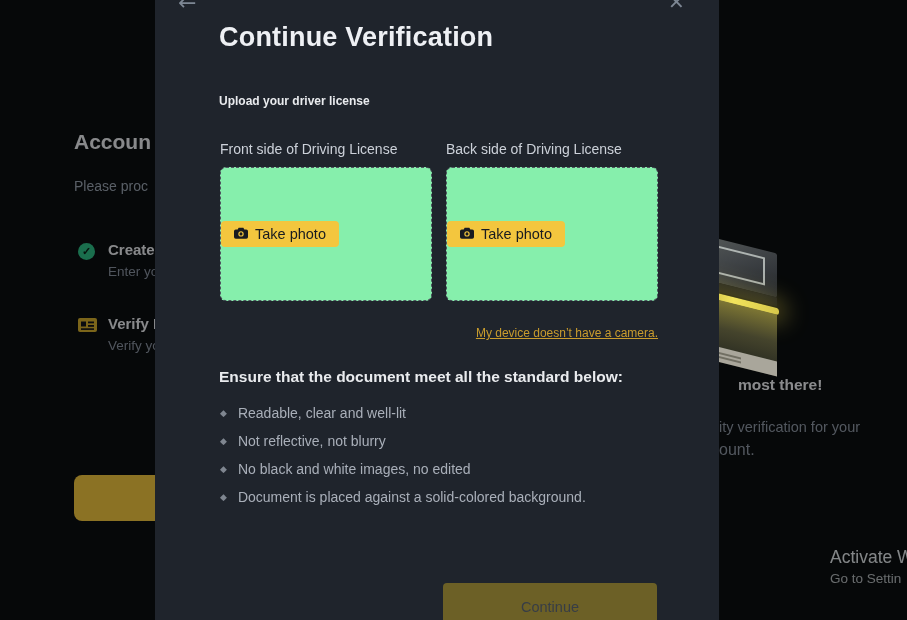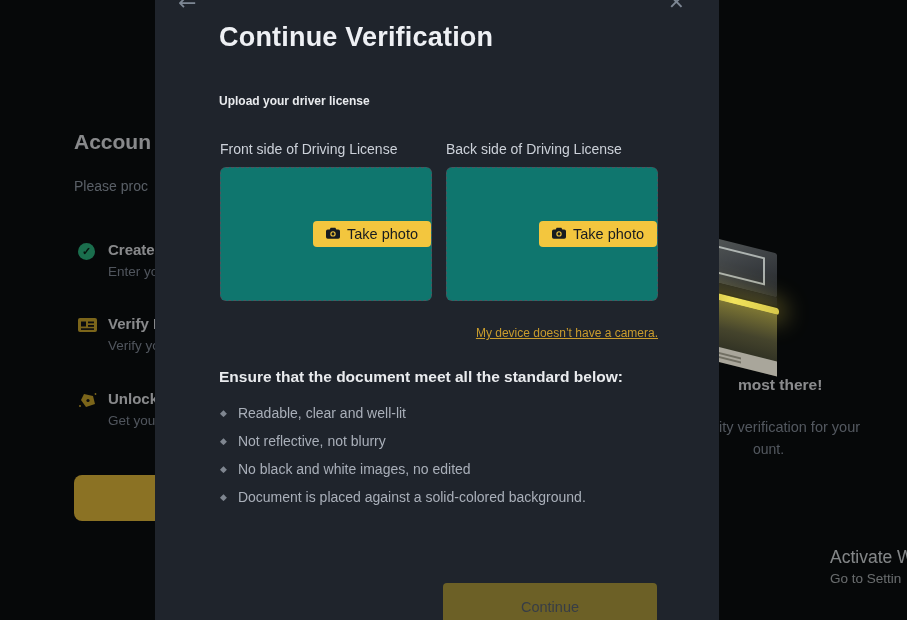--- a/index.html
+++ b/index.html
@@ -15,21 +15,21 @@
   .step-1 { top:241px; } .step-2 { top:315px; } .step-3 { top:390px; }
   .step-icon { width:18px; height:18px; flex:0 0 auto; margin-top:2px; }
   .step-title { font-size:15px; font-weight:700; color:#eaecef; white-space:nowrap; }
   .step-sub { font-size:13.5px; color:#8a93a0; margin-top:6px; white-space:nowrap; }
   .check-circle { width:17px; height:17px; border-radius:50%; background:#2ebd85; color:#0b2018; font-size:11px; font-weight:700;
                   display:flex; align-items:center; justify-content:center; }
   .bg-cta { position:absolute; left:74px; top:475px; width:130px; height:46px; border-radius:8px; background:#f0c43e; border:none; }
 
   .rp-title { position:absolute; left:719px; top:376px; font-size:15.5px; font-weight:700; color:#eef0f3; white-space:nowrap;padding-left:19px; }
   .rp-line1 { position:absolute; left:719px; top:419px; font-size:14.5px; color:#8e97a3; white-space:nowrap; }
-  .rp-line2 { position:absolute; left:753px; top:441px; font-size:14px; color:#8e97a3; white-space:nowrap; }
+  .rp-line2 { position:absolute; left:719px; top:441px; font-size:16px; color:#8e97a3; white-space:nowrap; }
 
   .overlay { position:absolute; inset:0; background:rgba(0,0,0,0.42); z-index:4; }
 
   
   .giftbox { position:absolute; left:679px; top:227px; width:106px; height:128px; z-index:5; }
   .gb-lid { position:absolute; left:0; top:2px; width:98px; height:44px; transform:skewY(14deg); transform-origin:left top;
             background:linear-gradient(150deg,#5d625e 0%, #43474a 45%, #23262b 100%); border-radius:2px; }
   .gb-frame { position:absolute; left:10px; top:7px; right:12px; bottom:9px; border:2px solid rgba(210,216,212,0.75); }
   .gb-lid-edge { position:absolute; left:0; top:46px; width:98px; height:9px; transform:skewY(14deg); transform-origin:left top;
                  background:linear-gradient(#17191d,#0d0f12); }
@@ -46,21 +46,21 @@
   .modal { position:absolute; left:155px; top:0; width:564px; height:620px; background:#1f242c; z-index:10; }
   .nav-icon { position:absolute; top:-8px; font-size:22px; color:#7d8794; background:none; border:none; cursor:pointer;
               font-family:"DejaVu Sans", sans-serif; line-height:1; }
   .nav-back { left:23px; }
   .nav-close { left:513px; font-size:20px; }
   .m-title { position:absolute; left:64px; top:22px; font-size:27px; font-weight:700; color:#eef0f4; letter-spacing:.2px; }
   .m-sec { position:absolute; left:64px; top:94px; font-size:12px; font-weight:700; color:#e9ebee; }
   .up-label { position:absolute; top:141px; font-size:14px; color:#ccd1d9; }
   .up-label.front { left:65px; } .up-label.back { left:291px; }
   .up-box { position:absolute; top:167px; width:212px; height:134px; border:1.5px dashed #4e555f; border-radius:6px;
-            background:#0f766e; display:flex; align-items:center; justify-content:flex-end; cursor:pointer; }
+            background:#86efac; display:flex; align-items:center; justify-content:flex-start; cursor:pointer; }
   .up-box.front { left:65px; } .up-box.back { left:291px; }
   .take-btn { display:inline-flex; align-items:center; gap:7px; padding:5px 13px; background:#f3c63e; border:none;
               border-radius:4px; font-size:14.5px; color:#181b20; font-family:inherit; cursor:pointer; }
   .cam { display:block; }
   .m-link { position:absolute; left:65px; top:323px; width:438px; text-align:right; }
   .m-link a { color:#c99c2d; font-size:12px; text-decoration:underline; cursor:pointer; }
   .m-sec2 { position:absolute; left:64px; top:368px; font-size:15.5px; font-weight:700; color:#e9ebee; }
   .std-list { position:absolute; left:65px; top:399px; list-style:none; }
   .std-list li { height:28px; display:flex; align-items:center; font-size:14px; color:#a9afb9; }
   .diamond { font-size:9px; color:#7f8690; margin-right:11px; font-family:"DejaVu Sans", sans-serif; }
@@ -100,34 +100,20 @@
             <rect x="10" y="8" width="6" height="1.8" fill="#12161c"></rect>
             <rect x="3" y="11.3" width="13" height="1.6" fill="#12161c"></rect>
           </svg>
       </span>
       <span>
         <div class="step-title">Verify I</div>
         <div class="step-sub">Verify yo</div>
       </span>
     </div>
 
-    <div class="step step-3">
-      <span class="step-icon">
-        <svg width="20" height="19" viewBox="0 0 20 19">
-            <polygon points="6,2 15,4 17,12 8,15 3,8" fill="#d4af2e"></polygon>
-            <circle cx="10" cy="8.5" r="1.6" fill="#12161c"></circle>
-            <circle cx="2" cy="14" r="1" fill="#d4af2e"></circle>
-            <circle cx="17.5" cy="2" r="0.9" fill="#d4af2e"></circle>
-          </svg>
-      </span>
-      <span>
-        <div class="step-title">Unlock</div>
-        <div class="step-sub">Get you</div>
-      </span>
-    </div>
 
     <button class="bg-cta"></button>
 
     <div class="rp-title">most there!</div>
     <div class="rp-line1">ity verification for your</div>
     <div class="rp-line2">ount.</div>
   </div>
 
   <div class="overlay"></div>
 

